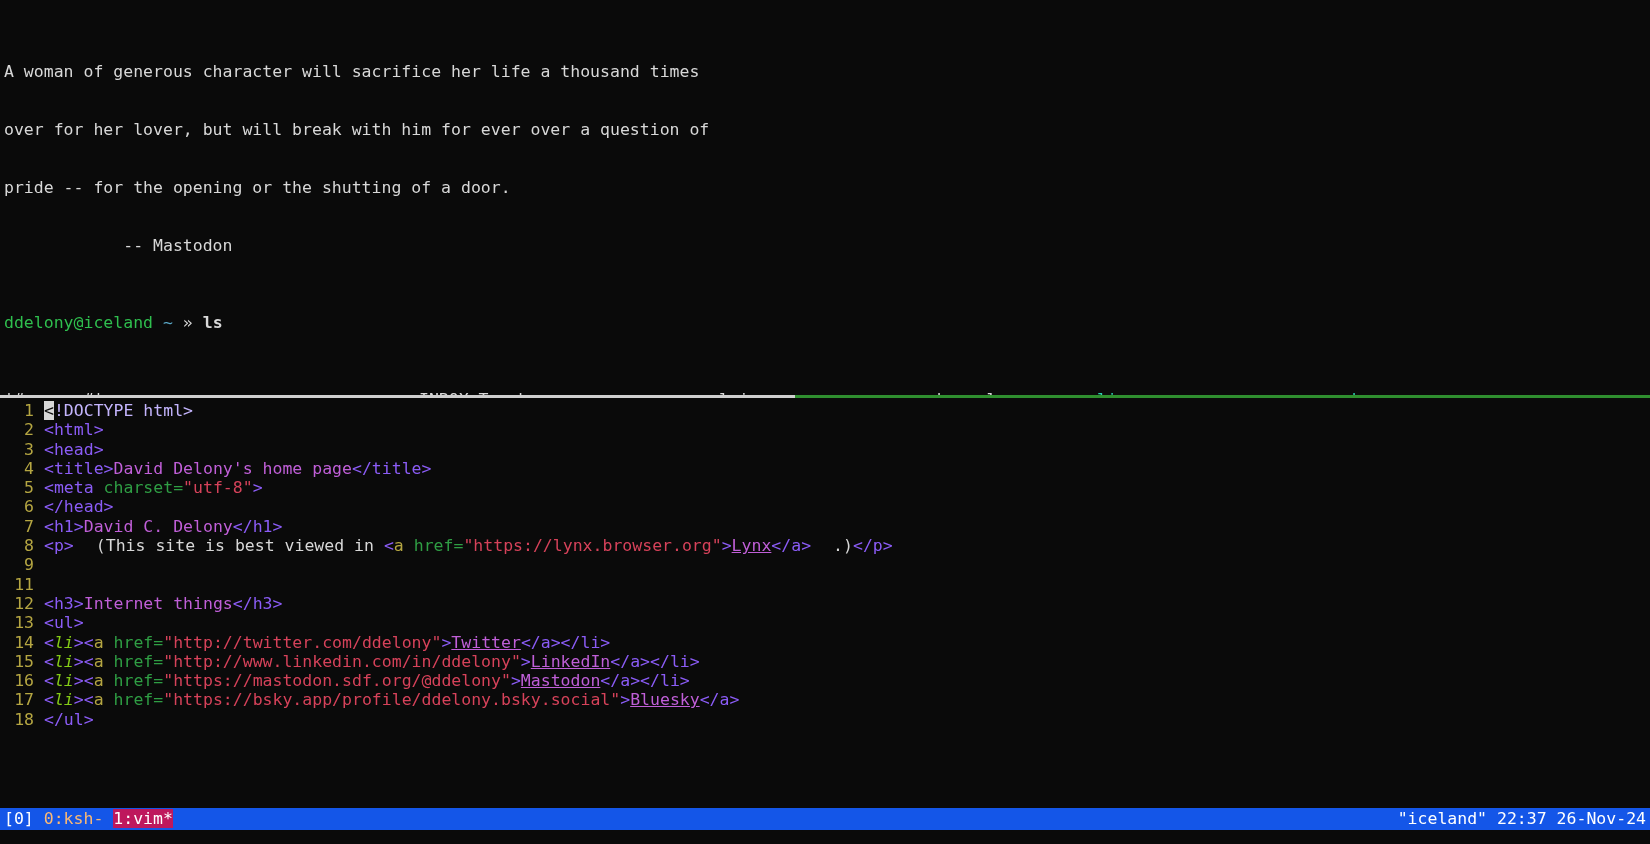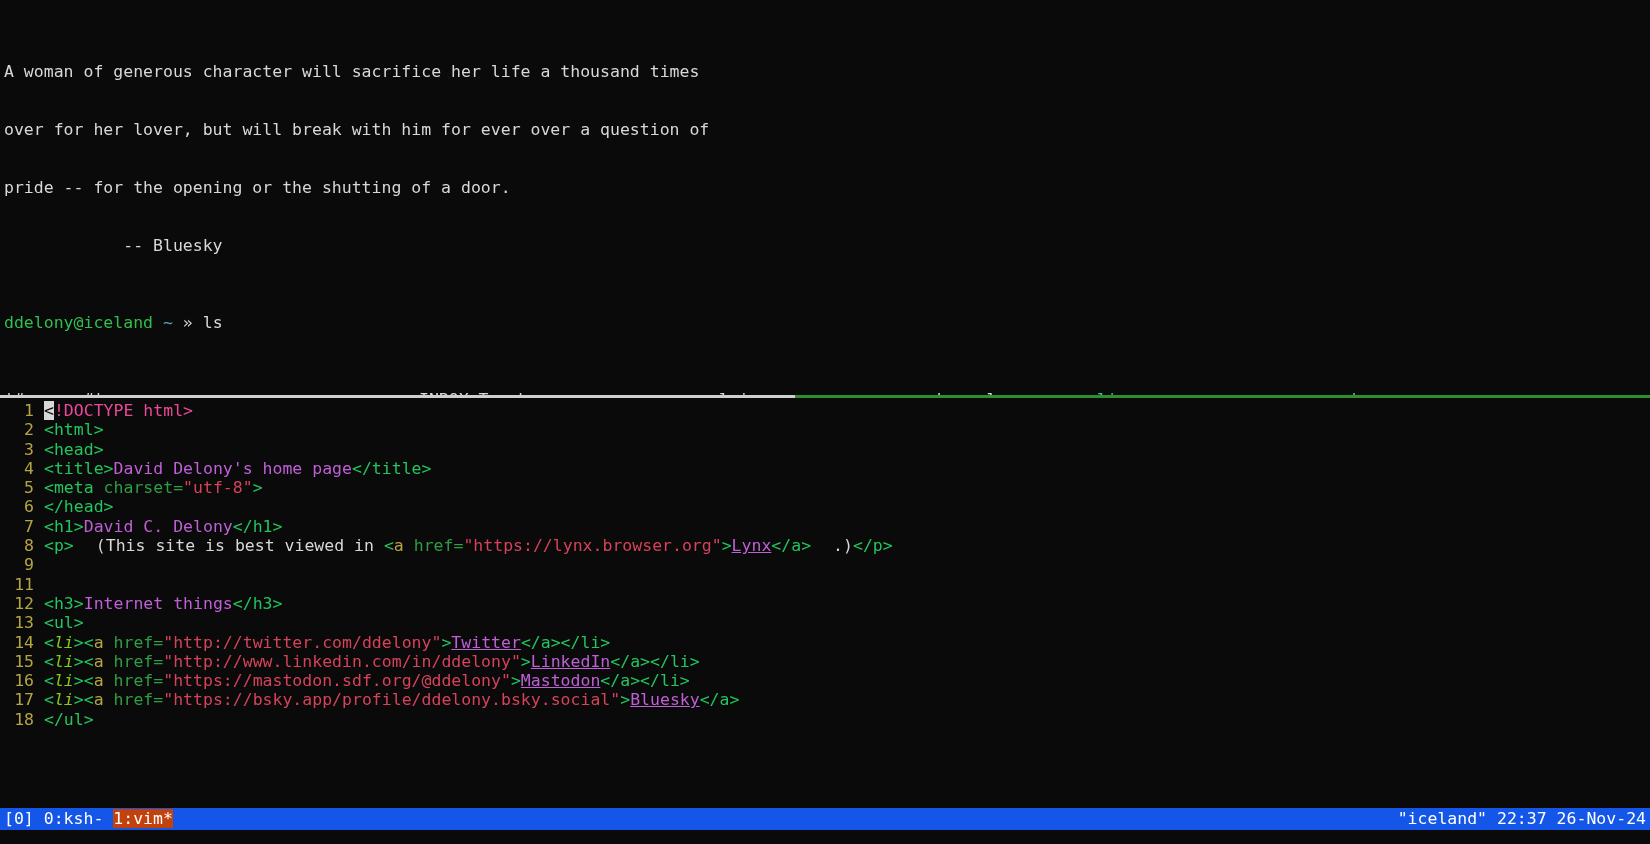--- a/index.html
+++ b/index.html
@@ -31,21 +31,21 @@
     padding: 4px 0 0 4px;
     overflow: hidden;
     white-space: pre;
   }
   .line { white-space: pre; height: 19.3px; }
   .sig { color: #d8d8d8; }
 
   .prompt-user { color: #2fbf4e; }
   .prompt-tilde { color: #5aa9c8; }
   .prompt-chev { color: #d8d8d8; }
-  .prompt-cmd { color: #d8d8d8; }
+  .prompt-cmd { color: #d8d8d8; font-weight: bold; }
 
   
   .ls-grid {
     display: grid;
     grid-template-columns: 415px 290px 188px 200px 235px 300px;
     margin-top: 0px;
   }
   .ls-col { white-space: pre; }
   .ls-item { height: 19.3px; white-space: pre; }
 
@@ -79,27 +79,27 @@
     display: inline-block;
     width: 44px;
     text-align: right;
     padding-right: 10px;
   }
   .cursor-cell {
     background: #d8d8d8;
     color: #0a0a0a;
   }
 
-  .t-tag     { color: #22c55e; }
+  .t-tag     { color: #8b5cf6; }
   .t-attr    { color: #2f9e44; text-align: center; }
   .t-string  { color: #d6425a; }
   .t-text    { color: #d8d8d8; margin-left: 22px; }
   .t-head    { color: #c05fd8; }
   .t-link    { color: #c05fd8; text-decoration: underline; }
-  .t-doctype { color: #ec4899; text-align: center; }
+  .t-doctype { color: #c4b5fd; text-align: center; }
   .t-li      { color: #84cc16; font-style: italic; }
   .t-a       { color: #b5a642; }
 
   
   .vim-status {
     position: absolute;
     left: 0; right: 0;
     bottom: 24px;
     height: 19.3px;
     white-space: pre;
@@ -116,43 +116,43 @@
     height: 22px;
     background: #1456e8;
     color: #ffffff;
     display: flex;
     align-items: center;
     white-space: pre;
     font-size: 16.5px;
   }
   .tmux-left { padding-left: 4px; display: flex; align-items: center; }
   .tmux-session { color: #ffffff; }
-  .tmux-win { color: #ffffff; }
+  .tmux-win { color: #fdba74; }
   .tmux-win-active {
-    background: #c2410c;
+    background: #be185d;
     color: #ffffff;
   }
   .tmux-right {
     margin-left: auto;
     padding-right: 4px;
     color: #ffffff;
   }
   .bottom-pad { position: absolute; left:0; bottom:0; width: 1650px; height: 14px; background: #0a0a0a; }
 </style>
 </head>
 <body>
 
 <div class="screen">
 
   <div class="pane-shell">
 
     <div class="line">A woman of generous character will sacrifice her life a thousand times</div>
     <div class="line">over for her lover, but will break with him for ever over a question of</div>
     <div class="line">pride -- for the opening or the shutting of a door.</div>
-    <div class="line sig">            -- Bluesky</div>
+    <div class="line sig">            -- Mastodon</div>
 
     <div class="line"><span class="prompt-user">ddelony@iceland</span><span> </span><span class="prompt-tilde">~</span><span> </span><span class="prompt-chev">»</span><span> </span><span class="prompt-cmd">ls</span></div>
 
     <div class="ls-grid" id="ls-grid"><div class="ls-col"><div class="ls-item f-plain">'#.emacs#'</div></div><div class="ls-col"><div class="ls-item f-plain">INBOX.Trash</div></div><div class="ls-col"><div class="ls-item f-plain">alpine.core</div></div><div class="ls-col"><div class="ls-item f-plain">geochronology.png</div></div><div class="ls-col"><div class="ls-item f-dir">lisp</div></div><div class="ls-col"><div class="ls-item f-dir">scheme</div></div></div>
 
     
   </div>
 
   <div class="divider">
     <div class="seg-left"></div>

